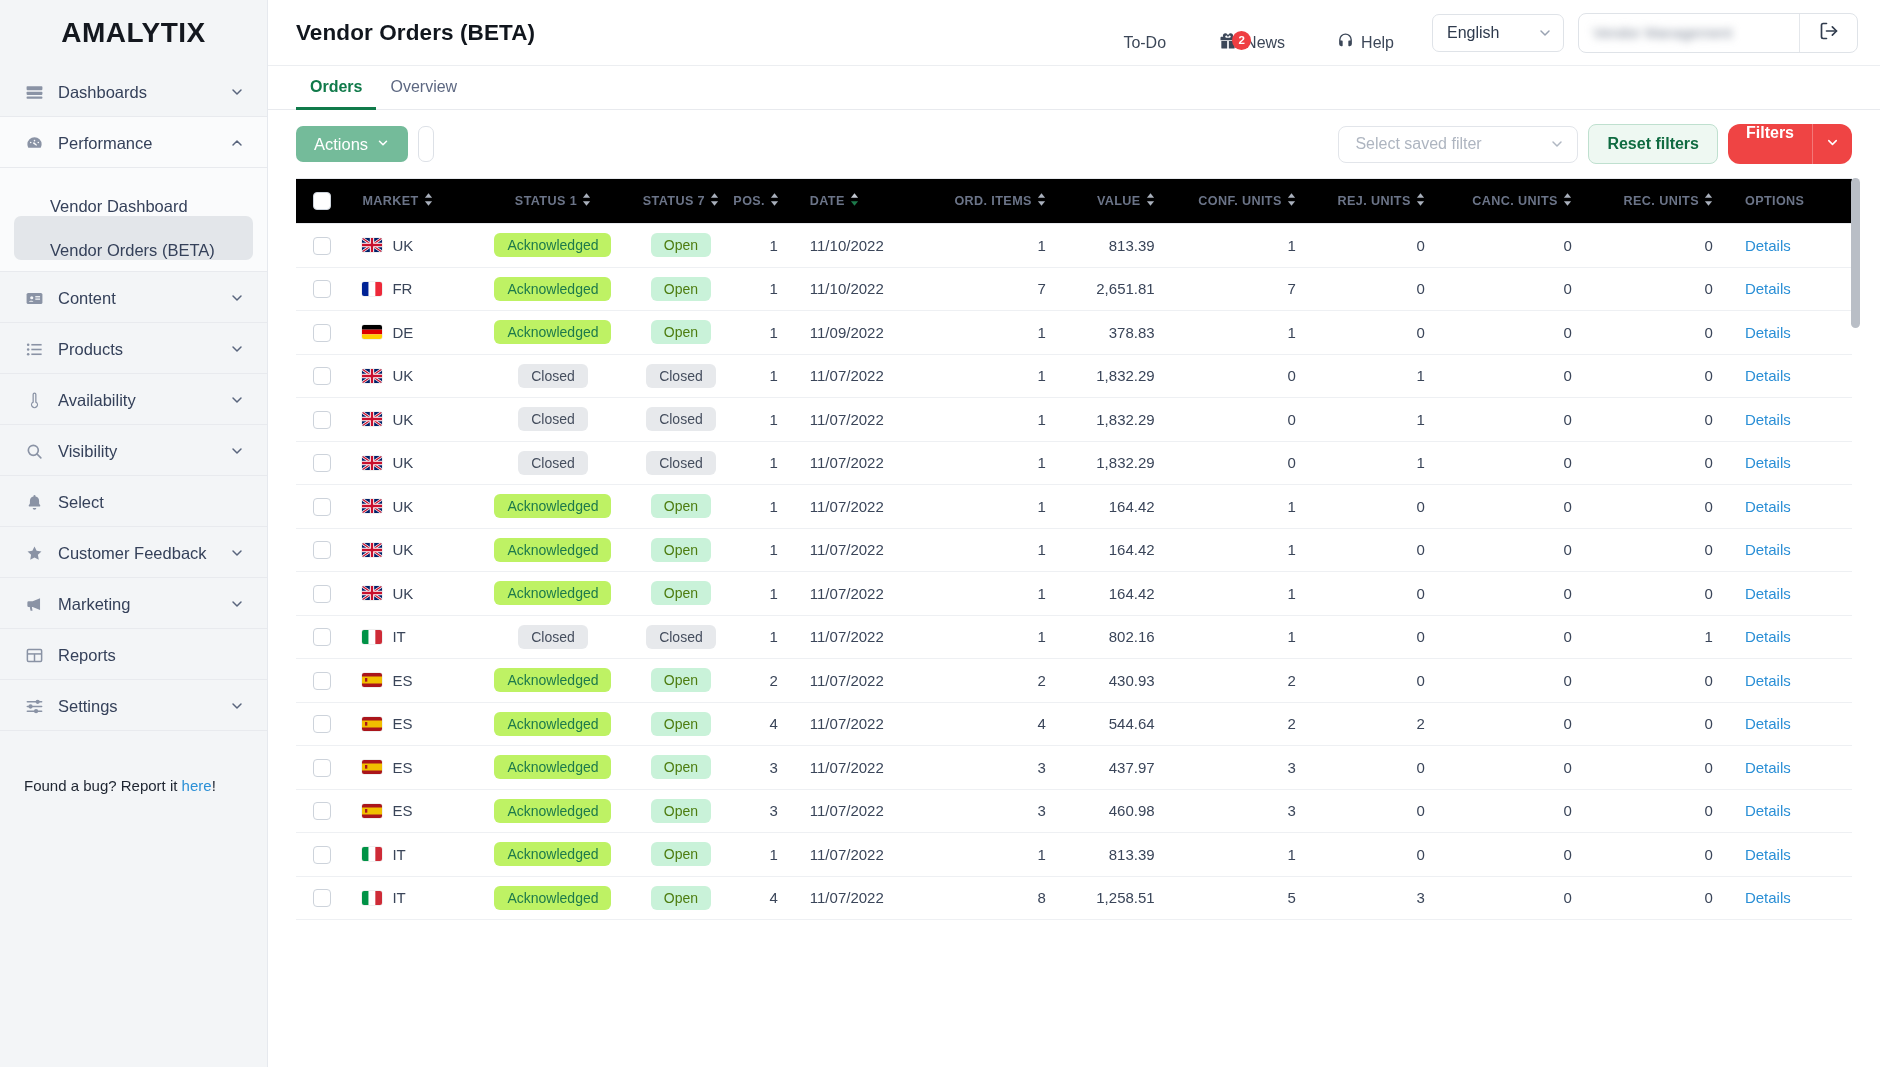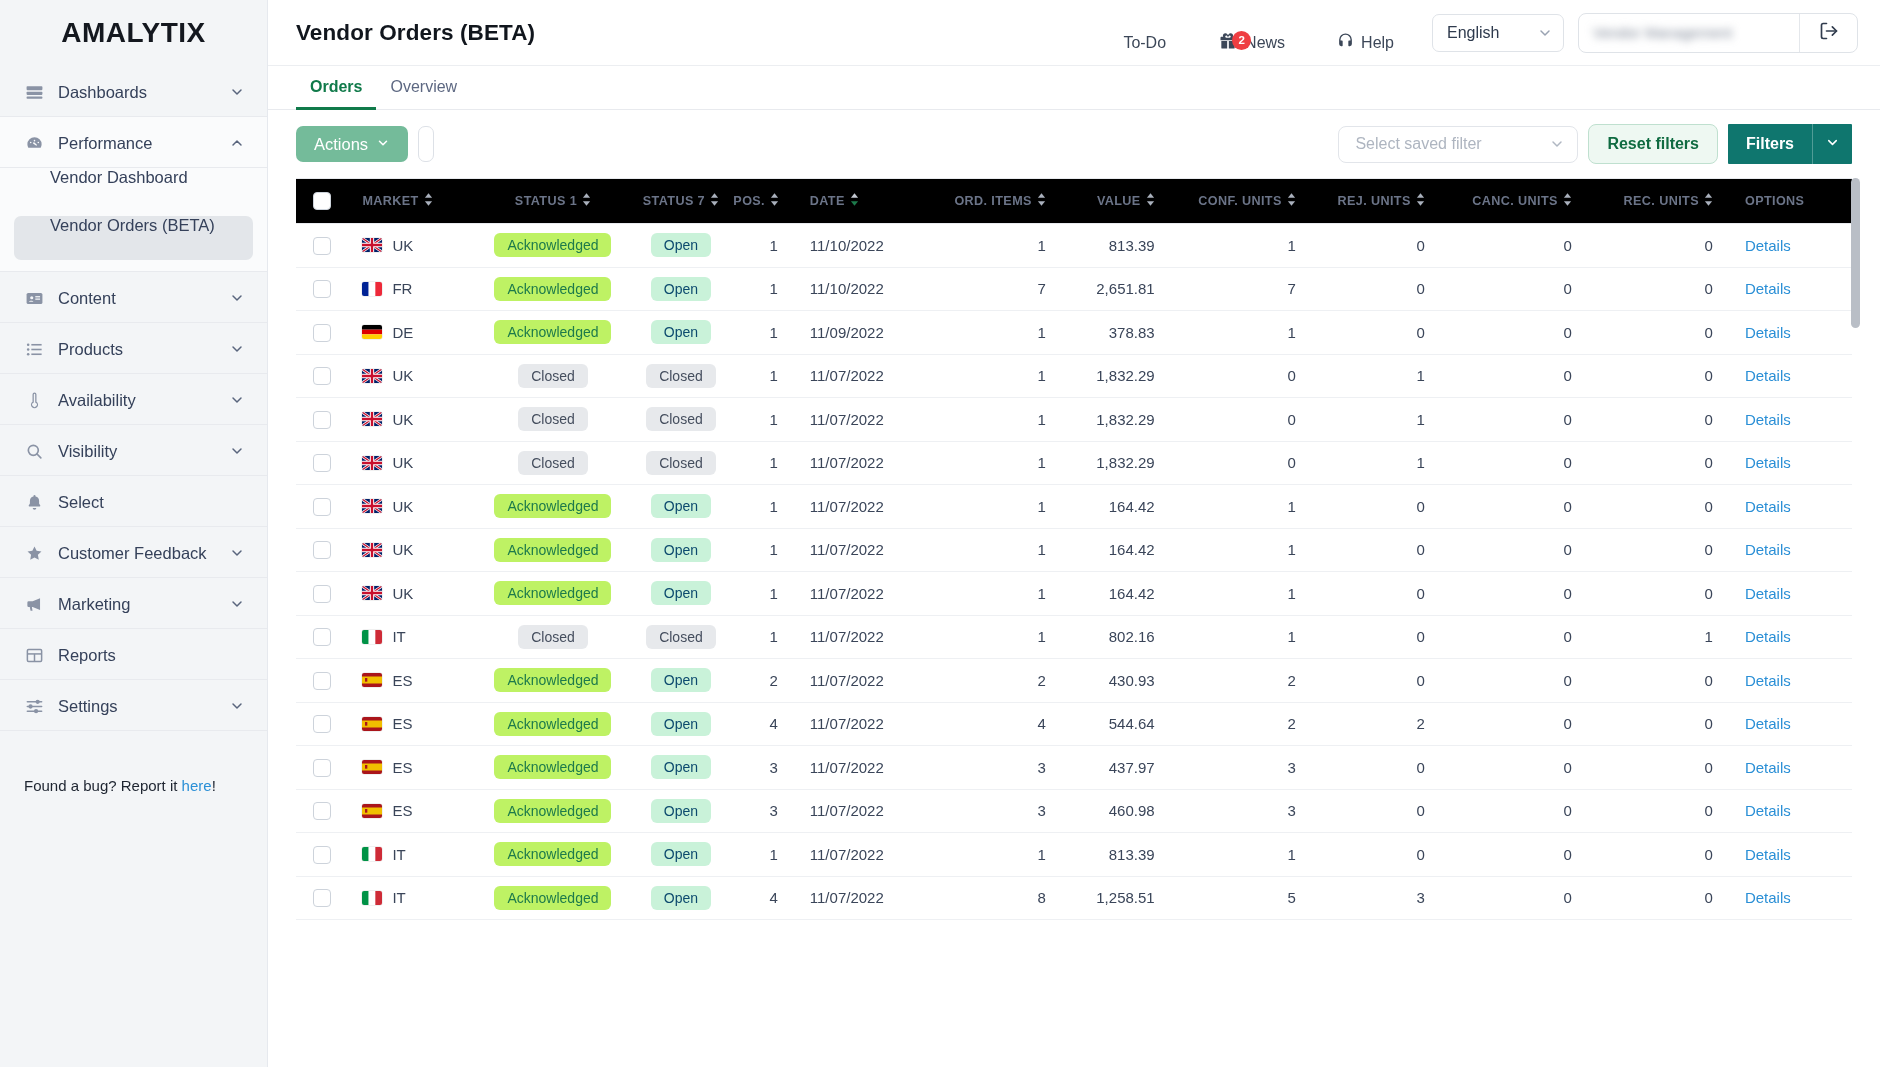--- a/index.html
+++ b/index.html
@@ -30,21 +30,21 @@
     font-size: 16.5px; color: #35415a; cursor: pointer;
     border-top: 1px solid rgba(0,0,0,0.0);
   }
   .nav-item.sep { box-shadow: inset 0 -1px 0 #e8eaee; }
   .nav-item.expanded { background: #fafbfc; }
   .nav-ico { width: 20px; height: 20px; flex: 0 0 20px; display:flex; align-items:center; justify-content:center; color:#8a93a5; }
   .nav-ico svg { display:block; }
   .nav-label { flex: 1; white-space: nowrap; }
   .chev { width: 16px; height: 16px; color: #59657d; flex: 0 0 16px; }
   .sub-item {
-    height: 48px; display: flex; align-items: flex-start;
+    height: 48px; display: flex; align-items: flex-end;
     padding-left: 50px; font-size: 16.5px; color: #35415a; cursor: pointer;
   }
   .sub-item.active {
     background: #e3e6ea; border-radius: 7px;
     margin: 0 14px 0 14px; padding-left: 36px; height: 44px;
   }
   .perf-group { background: #fafbfc; padding-bottom: 12px; box-shadow: inset 0 -1px 0 #e8eaee; }
   .bugline {
     margin-top: 46px; padding: 0 24px; font-size: 15px; color: #1d2430;
   }
@@ -120,22 +120,22 @@
     width: 240px; height: 37px; border: 1px solid #e2e5ea; border-radius: 8px;
     display: flex; align-items: center; justify-content: space-between;
     padding: 0 12px 0 16px; font-size: 16px; color: #aeb5c0; cursor: pointer; background:#fff;
   }
   .btn-reset {
     height: 40px; border: 1px solid #bfe0cf; background: #eef8f2; color: #0f6b41;
     border-radius: 8px; padding: 0 18px; font-size: 16px; font-weight: bold;
     cursor: pointer; font-family: inherit;
   }
   .btn-filters {
-    height: 40px; background: #0f766e; color: #fff; border-radius: 1px;
-    display: flex; align-items: center; cursor: pointer; overflow:hidden;
+    height: 40px; background: #ef4444; color: #fff; border-radius: 12px;
+    display: flex; cursor: pointer; overflow:hidden;
   }
   .btn-filters .lbl { padding: 0 18px; font-size: 16px; font-weight: bold; }
   .btn-filters .split { border-left: 1px solid rgba(255,255,255,.28); padding: 0 12px; display:flex; align-items:center; height:100%; }
 
   
   .table-wrap { flex: 1; padding: 0 28px 0 28px; overflow: hidden; position: relative; }
   table { width: 100%; border-collapse: collapse; table-layout: fixed; }
   thead th {
     background: #000000; font-size: 12.6px; font-weight: bold; letter-spacing: .4px;
     color: #6b7488; padding: 13px 0; border-top: 1px solid #e8eaee; border-bottom: 1px solid #e8eaee;
@@ -157,21 +157,21 @@
     background: #fff; display: inline-block; cursor: pointer; vertical-align: middle;
   }
   .mkt { display: flex; align-items: center; gap: 10px; }
   .flag { width: 20px; height: 14px; border-radius: 2px; overflow: hidden; flex:0 0 20px; box-shadow: 0 0 0 .5px rgba(0,0,0,.12); }
   .flag svg { display:block; }
   .badge-pill {
     display: inline-block; padding: 5px 13px; border-radius: 6px;
     font-size: 14px; line-height: 1; white-space: nowrap;
   }
   .b-ack { background: #bef264; color: #1d7a4b; }
-  .b-open { background: #c9f2d9; color: #0c4a6e; }
+  .b-open { background: #c9f2d9; color: #4d7c0f; }
   .b-closed { background: #e7e9ec; color: #454e5e; }
   .details { color: #2a8fd6; cursor: pointer; font-size: 15px; }
   .scroll-track {
     position: absolute; right: 20px; top: 0; bottom: 0; width: 9px;
   }
   .scroll-thumb {
     position: absolute; top: 0; left: 0; width: 9px; height: 150px;
     background: #b9bec6; border-radius: 5px;
   }
   .sort-ico { display:inline-block; width:9px; }

